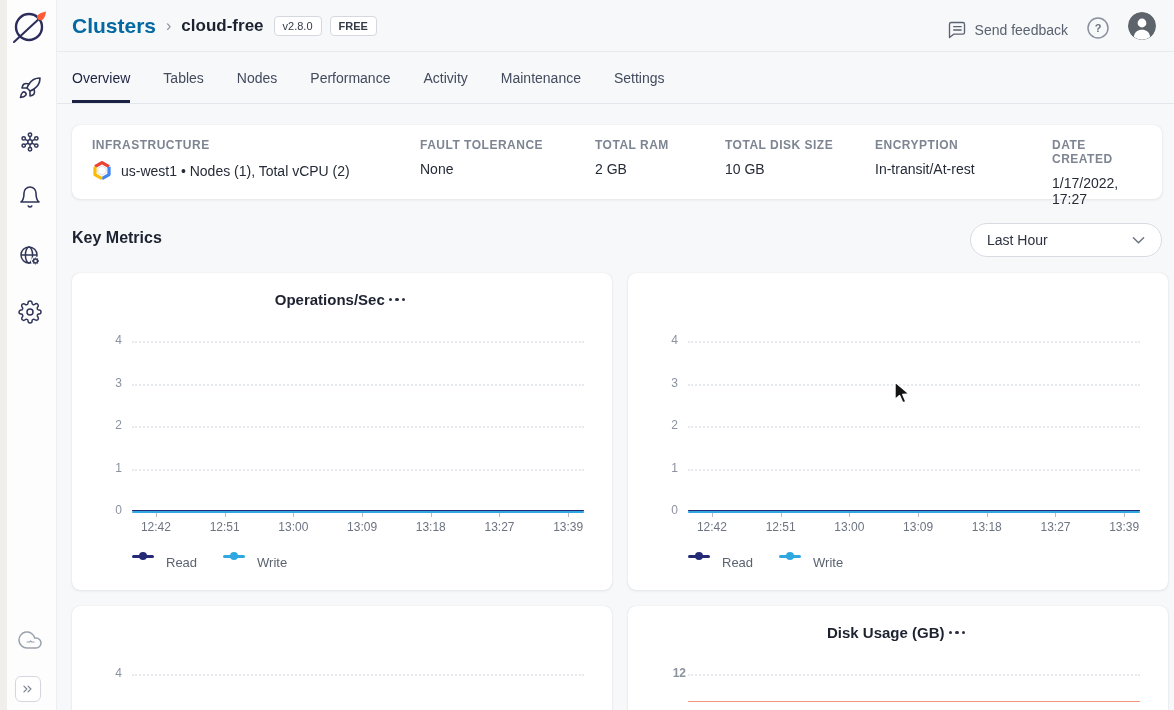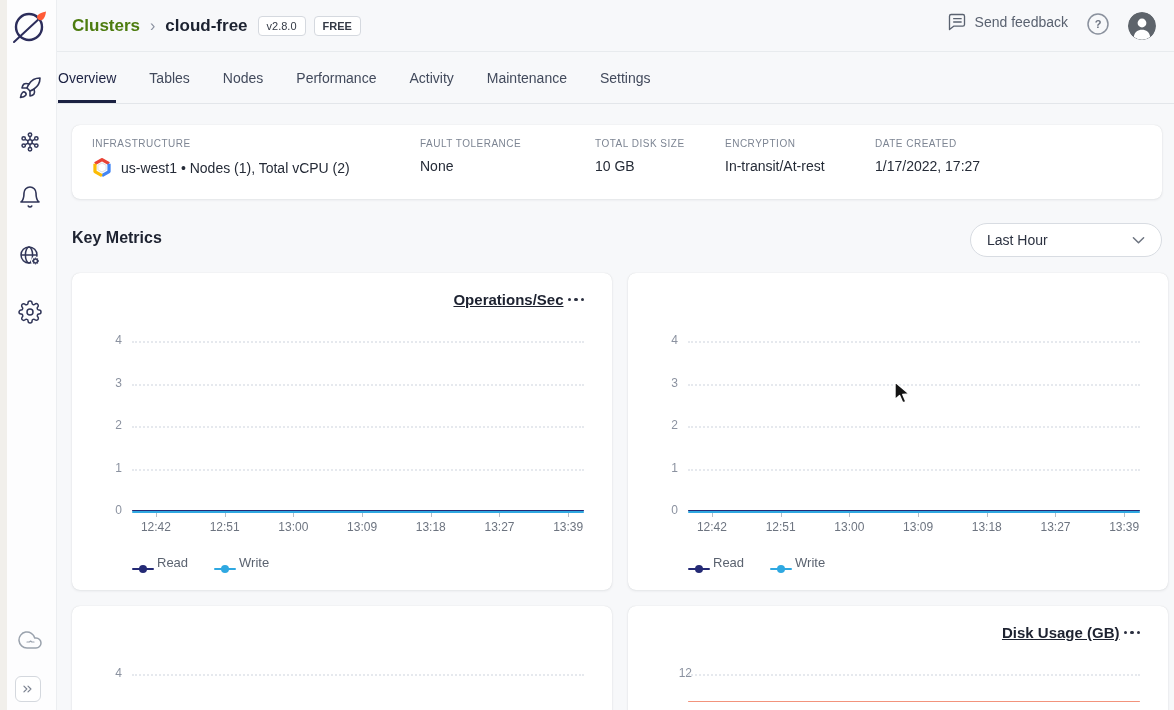--- a/index.html
+++ b/index.html
@@ -10,70 +10,70 @@
   .edge-strip{position:absolute;left:0;top:0;bottom:0;width:7px;background:#f1efeb;z-index:3;}
   .sidebar{position:absolute;left:0;top:0;bottom:0;width:57px;background:#fdfdfe;border-right:1px solid #eceef1;z-index:2;}
   .logo{position:absolute;left:10px;top:6px;width:40px;height:42px;cursor:pointer;}
   .side-btn{position:absolute;left:17px;width:26px;height:26px;background:none;border:none;cursor:pointer;color:#303558;}
   .side-btn svg{width:24px;height:24px;}
   .side-btn.gray{color:#9aa2ad;}
   .expand-btn{position:absolute;left:15px;top:676px;width:26px;height:26px;border:1px solid #d4d8de;border-radius:6px;background:#fff;color:#7b8290;display:flex;align-items:center;justify-content:center;cursor:pointer;}
 
   
   .header{position:absolute;left:57px;right:0;top:0;height:52px;border-bottom:1px solid #e8ebee;display:flex;align-items:center;padding:0 18px 0 15px;}
-  .crumb-parent{color:#4d7c0f;font-weight:700;font-size:17px;text-decoration:none;cursor:pointer;}
+  .crumb-parent{color:#0369a1;font-weight:700;font-size:21px;text-decoration:none;cursor:pointer;}
   .crumb-sep{color:#8b92a0;font-size:16px;margin:0 10px;}
   .crumb-current{color:#1c2230;font-weight:700;font-size:17px;}
   .badge{margin-left:10px;font-size:11px;color:#343a46;border:1px solid #d5d9df;background:#fff;border-radius:4px;padding:3px 8px;}
   .badge.free{font-weight:700;margin-left:8px;}
-  .header-right{margin-left:auto;display:flex;align-items:flex-start;gap:18px;}
+  .header-right{margin-left:auto;display:flex;align-items:flex-end;gap:18px;}
   .feedback{display:flex;align-items:center;gap:8px;color:#5a6270;font-size:14px;cursor:pointer;background:none;border:none;}
   .help-btn{background:none;border:none;cursor:pointer;color:#8a919d;display:flex;}
   .avatar{width:28px;height:28px;border-radius:50%;overflow:hidden;cursor:pointer;}
 
   
-  .tabbar{position:absolute;left:43px;right:0;top:52px;height:52px;border-bottom:1px solid #e3e6ea;display:flex;align-items:center;padding:0 8px 0 15px;}
+  .tabbar{position:absolute;left:57px;right:0;top:52px;height:52px;border-bottom:1px solid #e3e6ea;display:flex;align-items:center;padding:0 8px 0 15px;}
   .tabs{display:flex;height:100%;}
   .tab{background:none;border:none;cursor:pointer;font-size:14px;color:#424a5c;font-weight:500;padding:0;margin-right:33px;height:100%;border-bottom:3px solid transparent;border-top:3px solid transparent;}
   .tab.active{color:#1b2142;border-bottom-color:#1b2142;}
   .actions{margin-left:auto;display:flex;align-items:center;gap:10px;}
   .btn-connect{height:32px;padding:0 16px;background:#3d5bd1;color:#fff;border:none;border-radius:16px;font-weight:700;font-size:14px;display:flex;align-items:center;gap:8px;cursor:pointer;}
   .btn-outline{height:32px;padding:0 14px;background:#fff;color:#3d5bd1;border:1px solid #3d5bd1;border-radius:16px;font-weight:700;font-size:14px;display:flex;align-items:center;gap:8px;cursor:pointer;}
 
   
   .card{background:#fff;border-radius:8px;box-shadow:0 1px 3px rgba(16,24,40,.08),0 0 1px rgba(16,24,40,.15);}
   .info-card{position:absolute;left:72px;right:12px;top:125px;height:74px;display:flex;padding:13px 20px;}
   .info-col{flex:0 0 auto;}
   .info-col:nth-child(1){width:328px;} .info-col:nth-child(2){width:175px;}
   .info-col:nth-child(3){width:130px;} .info-col:nth-child(4){width:150px;}
   .info-col:nth-child(5){width:177px;} .info-col:nth-child(6){flex:1;}
-  .info-label{font-size:10px;letter-spacing:.5px;color:#7d8593;}
+  .info-label{font-size:12px;letter-spacing:.5px;color:#7d8593;font-weight:bold;}
   .info-value{margin-top:9px;font-size:14px;color:#252b37;display:flex;align-items:center;gap:9px;}
 
   
   .metrics-title{position:absolute;left:72px;top:229px;font-size:16px;font-weight:700;color:#1d2230;}
   .time-select{position:absolute;left:970px;right:12px;top:223px;height:34px;background:#fff;border:1px solid #d8dce2;border-radius:17px;display:flex;align-items:center;padding:0 16px;font-size:14px;color:#2b3140;cursor:pointer;}
   .time-select svg{margin-left:auto;color:#6d7480;}
 
   
   .chart-card{position:absolute;width:540px;height:317px;}
   .cc0{left:72px;top:273px;} .cc1{left:628px;top:273px;}
   .cc2{left:72px;top:606px;} .cc3{left:628px;top:606px;}
-  .chart-head{display:flex;justify-content:flex-end;align-items:center;padding:18px 24px 0 24px;text-decoration:underline;}
+  .chart-head{display:flex;justify-content:center;align-items:center;padding:18px 24px 0 24px;}
   .chart-title{font-size:15px;font-weight:700;color:#1d2230;}
   .kebab{background:none;border:none;cursor:pointer;display:flex;gap:3px;padding:4px;}
   .kebab i{width:3.5px;height:3.5px;border-radius:50%;background:#2b3040;display:block;}
   .chart-body{position:absolute;left:0;top:0;right:0;bottom:0;}
   .ytick{position:absolute;text-align:right;font-size:12px;color:#8b92a0;width:50px;}
   .grid{position:absolute;height:0;border-top:2px dotted #e6e9ee;}
   .xtickmark{position:absolute;width:1px;height:6px;background:#b6bdc7;}
   .xtick{position:absolute;width:56px;text-align:center;font-size:12px;color:#6d7480;}
   .sline{position:absolute;height:1.5px;border-radius:1px;}
   .legend{position:absolute;display:flex;gap:26px;align-items:center;}
-  .legend-item{display:flex;align-items:flex-end;gap:3px;font-size:13px;color:#5b6370;cursor:pointer;background:none;border:none;}
+  .legend-item{display:flex;align-items:flex-start;gap:12px;font-size:13px;color:#5b6370;cursor:pointer;background:none;border:none;}
   .legend-marker{position:relative;width:22px;height:2.5px;border-radius:2px;}
   .legend-dot{position:absolute;left:50%;top:50%;width:8px;height:8px;border-radius:50%;transform:translate(-50%,-50%);}
 
   .cursor{position:absolute;left:893px;top:381px;z-index:9;pointer-events:none;}
 </style>
 </head>
 <body>
 
 <div class="edge-strip"></div>
 <aside class="sidebar">
@@ -215,20 +215,24 @@
           <path d="M10 18.5 2.6 14.3 V6" stroke="#fbbc05"></path>
         </g>
         <path d="M10 5.2 14.3 7.6 v4.8 L10 14.8 5.7 12.4 V7.6z" fill="#fff" stroke="#d9dde2" stroke-width="1"></path>
       </svg>
       <span>us-west1 • Nodes (1), Total vCPU (2)</span>
     </div>
   </div>
   <div class="info-col">
     <div class="info-label">FAULT TOLERANCE</div>
     <div class="info-value">None</div>
+  </div>
+  <div class="info-col">
+    <div class="info-label">TOTAL RAM</div>
+    <div class="info-value">2 GB</div>
   </div>
   <div class="info-col">
     <div class="info-label">TOTAL DISK SIZE</div>
     <div class="info-value">10 GB</div>
   </div>
   <div class="info-col">
     <div class="info-label">ENCRYPTION</div>
     <div class="info-value">In-transit/At-rest</div>
   </div>
   <div class="info-col">
@@ -354,21 +358,21 @@
 <section class="card chart-card cc3">
   <div class="chart-head">
     <span class="chart-title">Disk Usage (GB)</span>
     <button class="kebab">
         <i></i>
         <i></i>
         <i></i>
       </button>
   </div>
   <div class="chart-body">
-      <div class="ytick" style="left: 14px; top: 60px;">12</div>
+      <div class="ytick" style="left: 8px; top: 60px; font-weight: bold;">12</div>
       <div class="grid" style="left: 60px; top: 68px; width: 452px;"></div>
       <div class="ytick" style="left: 0px; top: 102.5px;">9</div>
       <div class="sline" style="left: 60px; width: 452px; top: 94.8333px; background: rgb(242, 147, 124);"></div>
     </div>
 </section>
 
 <svg class="cursor" width="19" height="25" viewBox="0 0 19 25">
   <path d="M2 1 L2 18.5 L6.6 14.6 L9.7 21.8 L12.8 20.4 L9.8 13.4 L16.2 13 Z" fill="#141414" stroke="#fff" stroke-width="1.4" stroke-linejoin="round"></path>
 </svg>
 

